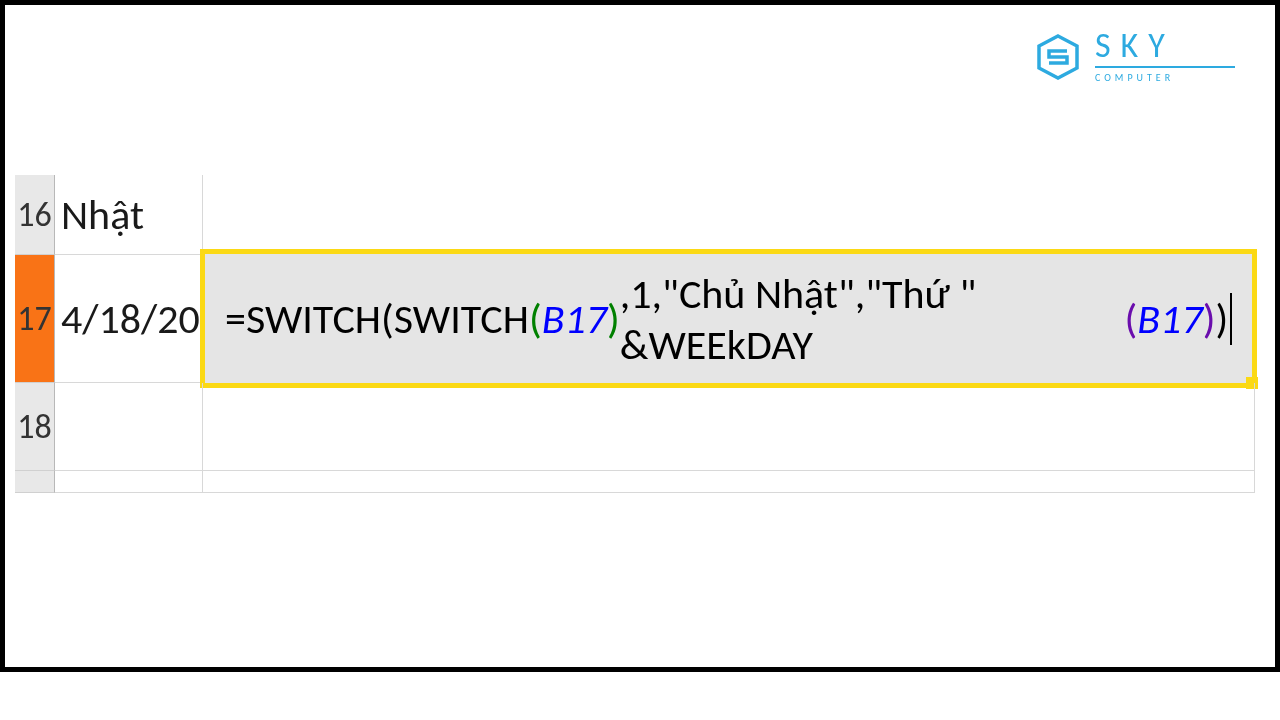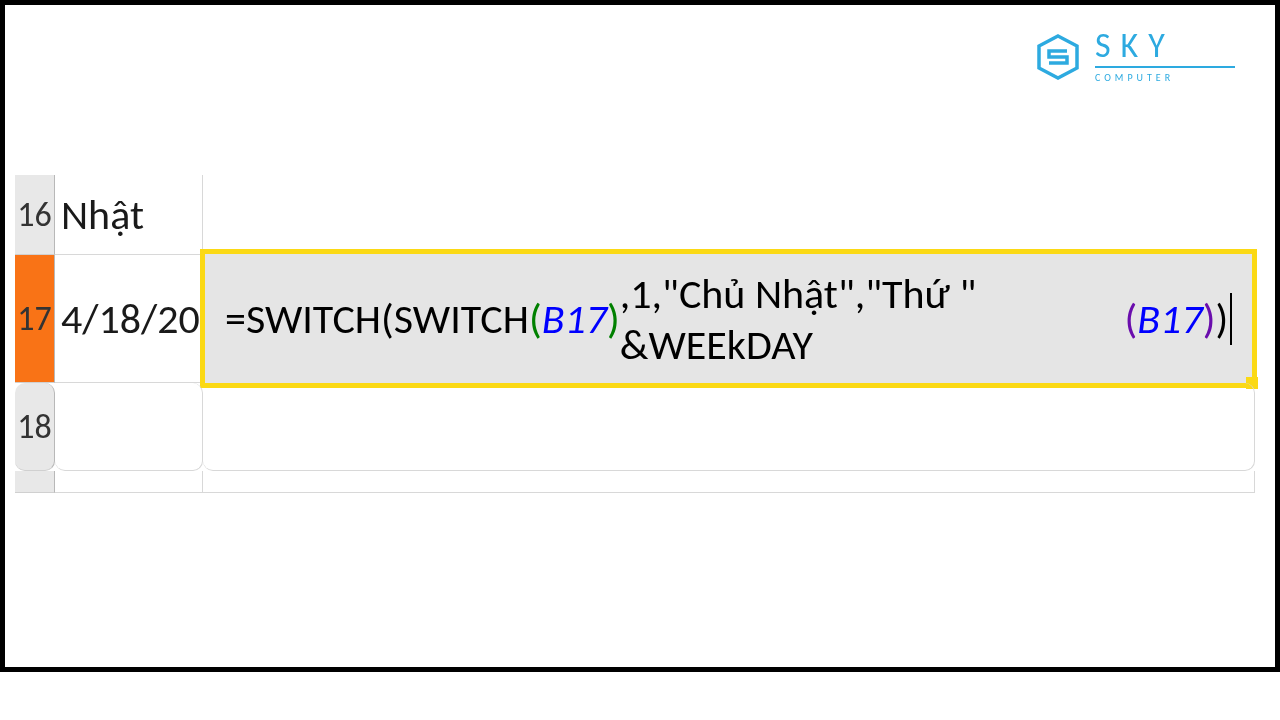--- a/index.html
+++ b/index.html
@@ -129,21 +129,21 @@
     .cursor-caret {
       display: inline-block;
       width: 2px;
       height: 52px;
       background: #000;
       vertical-align: middle;
       margin-left: 2px;
     }
     .row16 .cell { height: 80px; }
     .row17 .cell, .row17 .row-header { height: 128px; }
-    .row18 .cell, .row18 .row-header { height: 88px; border-radius: 10px; }
+    .row18 .cell, .row18 .row-header { height: 88px; }
     .spacer-row {
       display: flex;
     }
     .spacer-row .row-header {
       height: 22px;
       padding: 0;
     }
     .spacer-cell {
       border-right: 1px solid #d8d8d8;
       border-bottom: 1px solid #d8d8d8;

